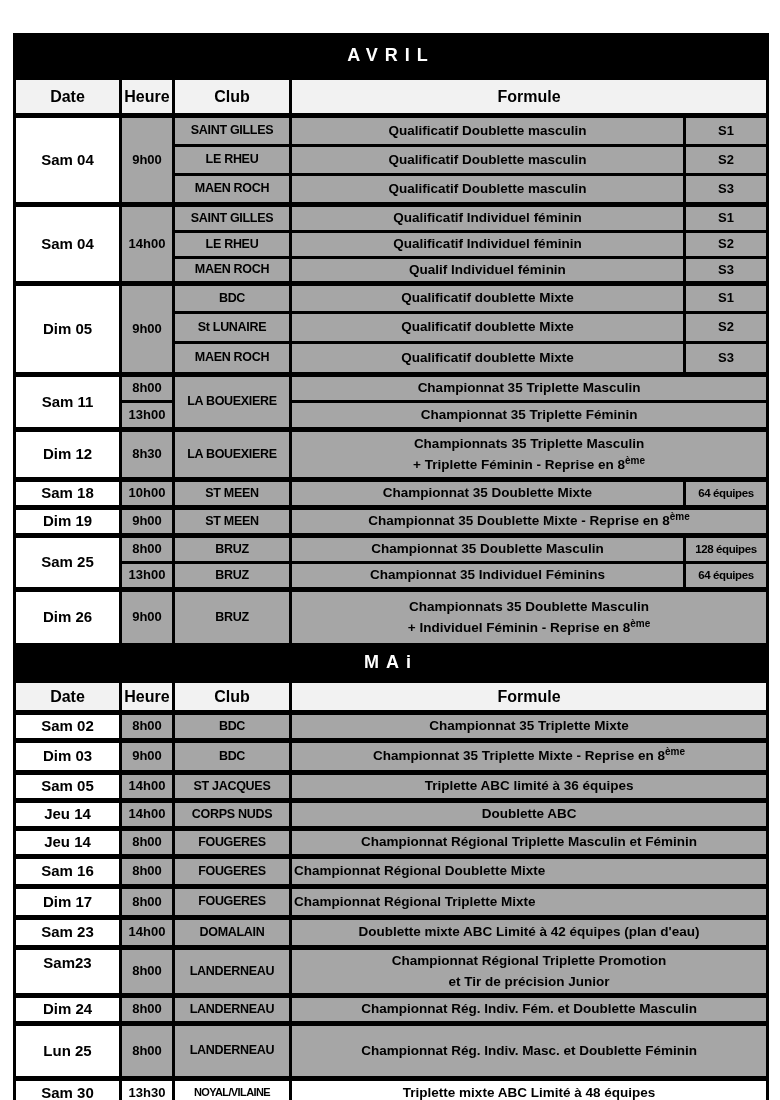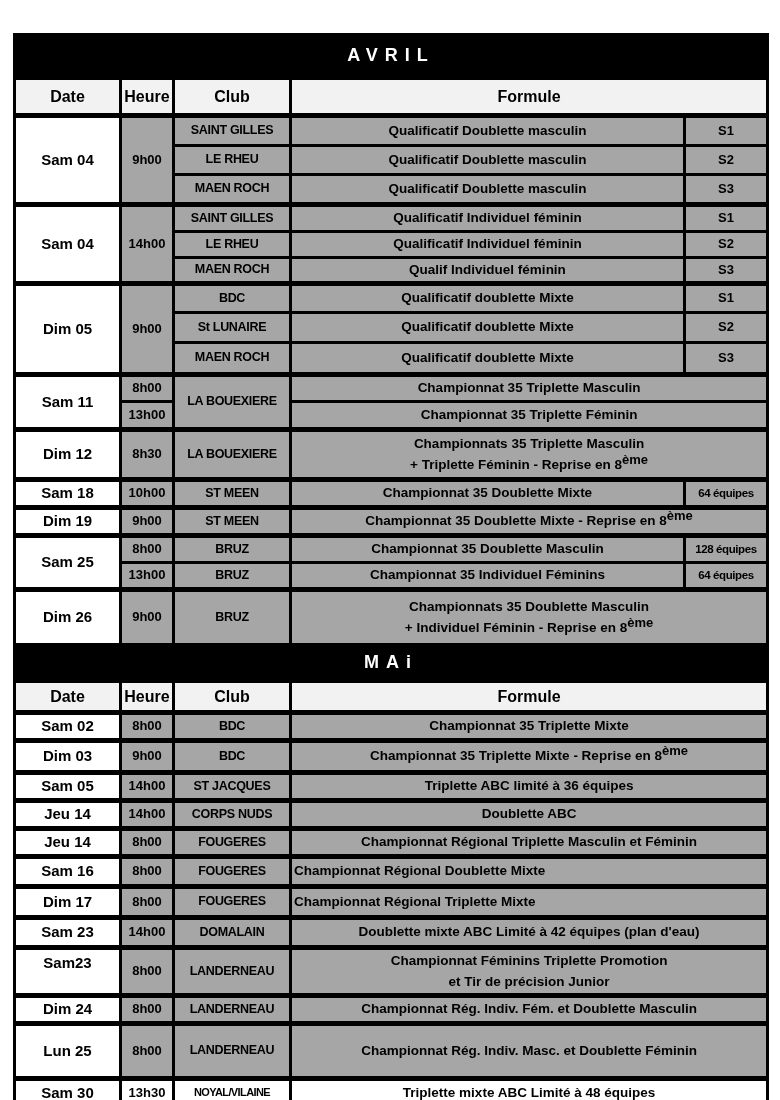--- a/index.html
+++ b/index.html
@@ -14,21 +14,21 @@
   td.date{background:#ffffff;font-size:15px;}
   td.g{background:#a6a6a6;}
   td.white{background:#ffffff;}
   td.club{font-size:12.5px;letter-spacing:-0.3px;}
   td.formule{font-size:13.5px;}
   td.formule.two{white-space:normal;line-height:1.55;}
   td.right{text-align:left;padding-right:20px;}
   td.slot{font-size:13px;}
   td.slot.eq{font-size:11.5px;letter-spacing:-0.4px;padding:0 4px;}
   td .cond{font-size:11px;letter-spacing:-0.6px;}
-  sup{font-size:13px;line-height:0;}
+  sup{font-size:10px;line-height:0;}
 </style>
 </head>
 <body>
 
 <div class="sheet">
 <table>
   <colgroup>
     <col style="width:106px">
         <col style="width:53px">
         <col style="width:117px">
@@ -217,21 +217,21 @@
       <td class="date">Sam 23</td>
       <td class="g heure">14h00</td>
       <td class="g club">DOMALAIN</td>
       <td class="g formule" colspan="2">Doublette  mixte ABC Limité à 42 équipes (plan d'eau)</td>
     </tr>
     <tr class="gs" style="height:48px">
       <td class="date" style="vertical-align:top;padding-top:4px">Sam23</td>
       <td class="g heure">8h00</td>
       <td class="g club">LANDERNEAU</td>
       <td class="g formule two" colspan="2">
-        <div><span>Championnat Féminins Triplette Promotion</span></div>
+        <div><span>Championnat Régional Triplette Promotion</span></div>
         <div><span>et Tir de précision Junior</span></div>
       </td>
     </tr>
     <tr class="gs" style="height:28px">
       <td class="date">Dim 24</td>
       <td class="g heure">8h00</td>
       <td class="g club">LANDERNEAU</td>
       <td class="g formule" colspan="2">Championnat Rég. Indiv. Fém. et Doublette Masculin</td>
     </tr>
     <tr class="gs" style="height:55px">

